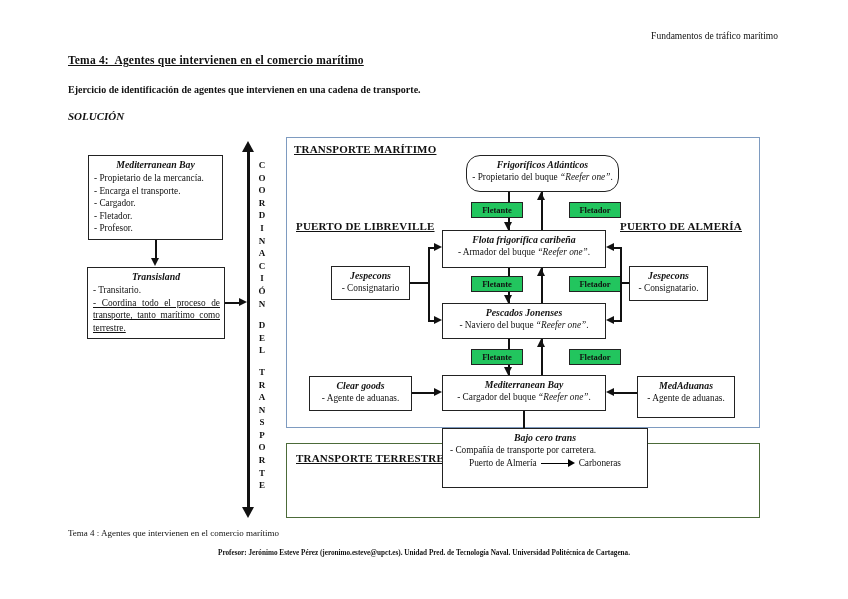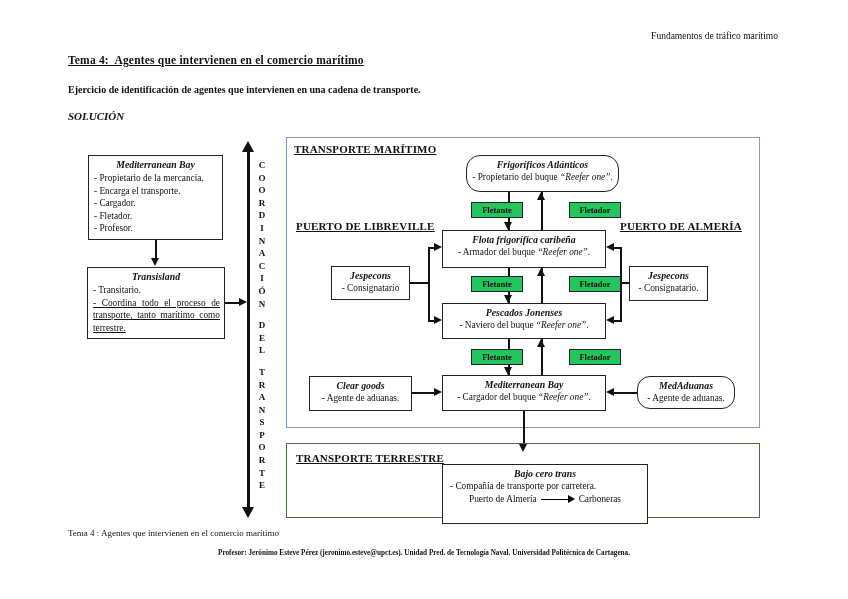--- a/index.html
+++ b/index.html
@@ -188,34 +188,34 @@
   <div class="hline" style="left:613px;top:320px;width:8px;height:2px;"></div>
   <div class="tri tri-left" style="left:606px;top:316px;"></div>
 
   <div class="obox" style="left:309px;top:376px;width:103px;height:35px;">
     <div class="btitle">Clear goods</div>
     <div class="bdesc">- Agente de aduanas.</div>
   </div>
   <div class="hline" style="left:412px;top:392px;width:23px;height:2px;"></div>
   <div class="tri tri-right" style="left:434px;top:388px;"></div>
 
-  <div class="obox" style="left:637px;top:376px;width:98px;height:33px;border-radius:13px;">
+  <div class="obox" style="left:637px;top:376px;width:98px;height:42px;">
     <div class="btitle">MedAduanas</div>
     <div class="bdesc">- Agente de aduanas.</div>
   </div>
   <div class="hline" style="left:614px;top:392px;width:23px;height:2px;"></div>
   <div class="tri tri-left" style="left:606px;top:388px;"></div>
 
   <div class="vline" style="left:523px;top:411px;width:2px;height:33px;"></div>
   <div class="tri tri-down" style="left:519px;top:444px;"></div>
 
   <div class="abs sec-terrestrial"></div>
   <div class="abs sec-label" style="left:296px;top:452px;">TRANSPORTE TERRESTRE</div>
 
-  <div class="obox" style="left:442px;top:464px;width:206px;height:60px;">
+  <div class="obox" style="left:442px;top:428px;width:206px;height:60px;">
     <div class="btitle">Bajo cero trans</div>
     <div class="l1">- Compañía de transporte por carretera.</div>
     <div class="route-line">
       <span>Puerto de Almería</span>
       <span class="route-arrow">
           <span class="ra-line"></span>
           <span class="ra-head"></span>
         </span>
       <span>Carboneras</span>
     </div>

